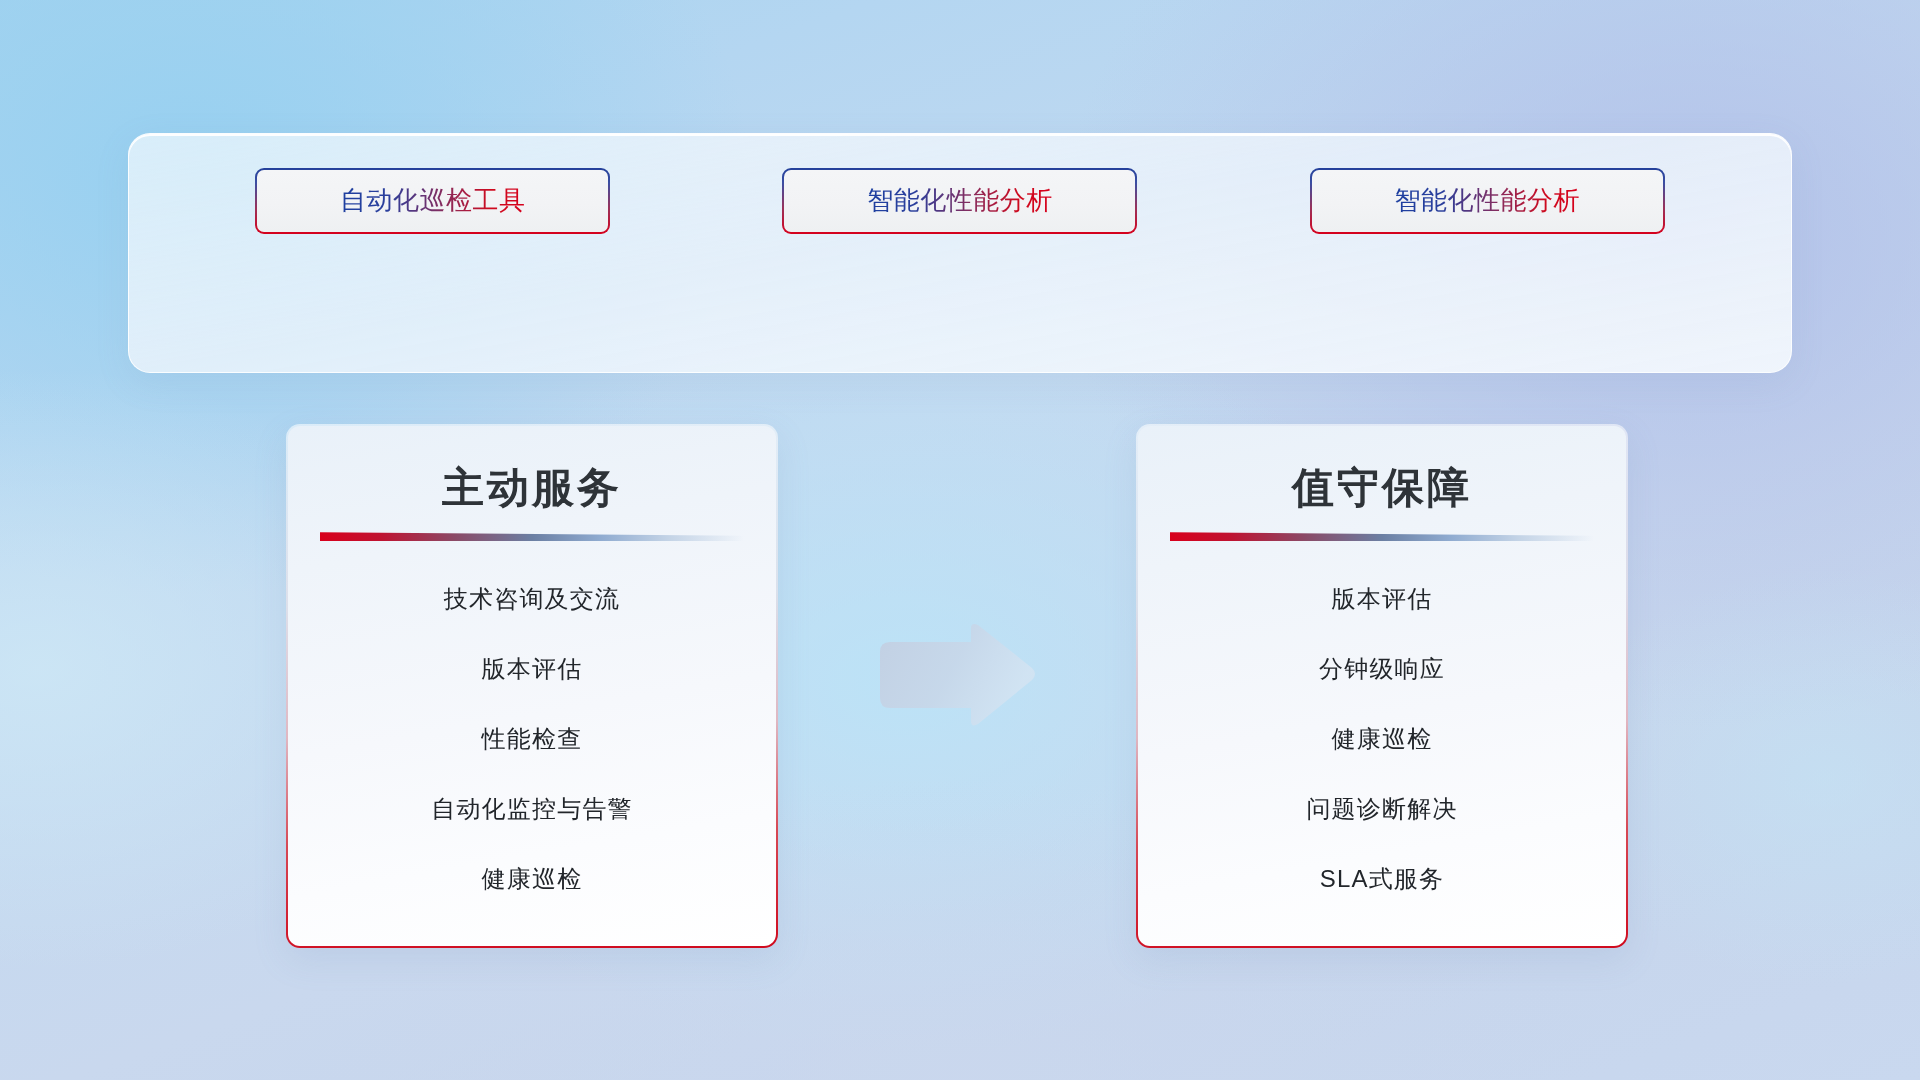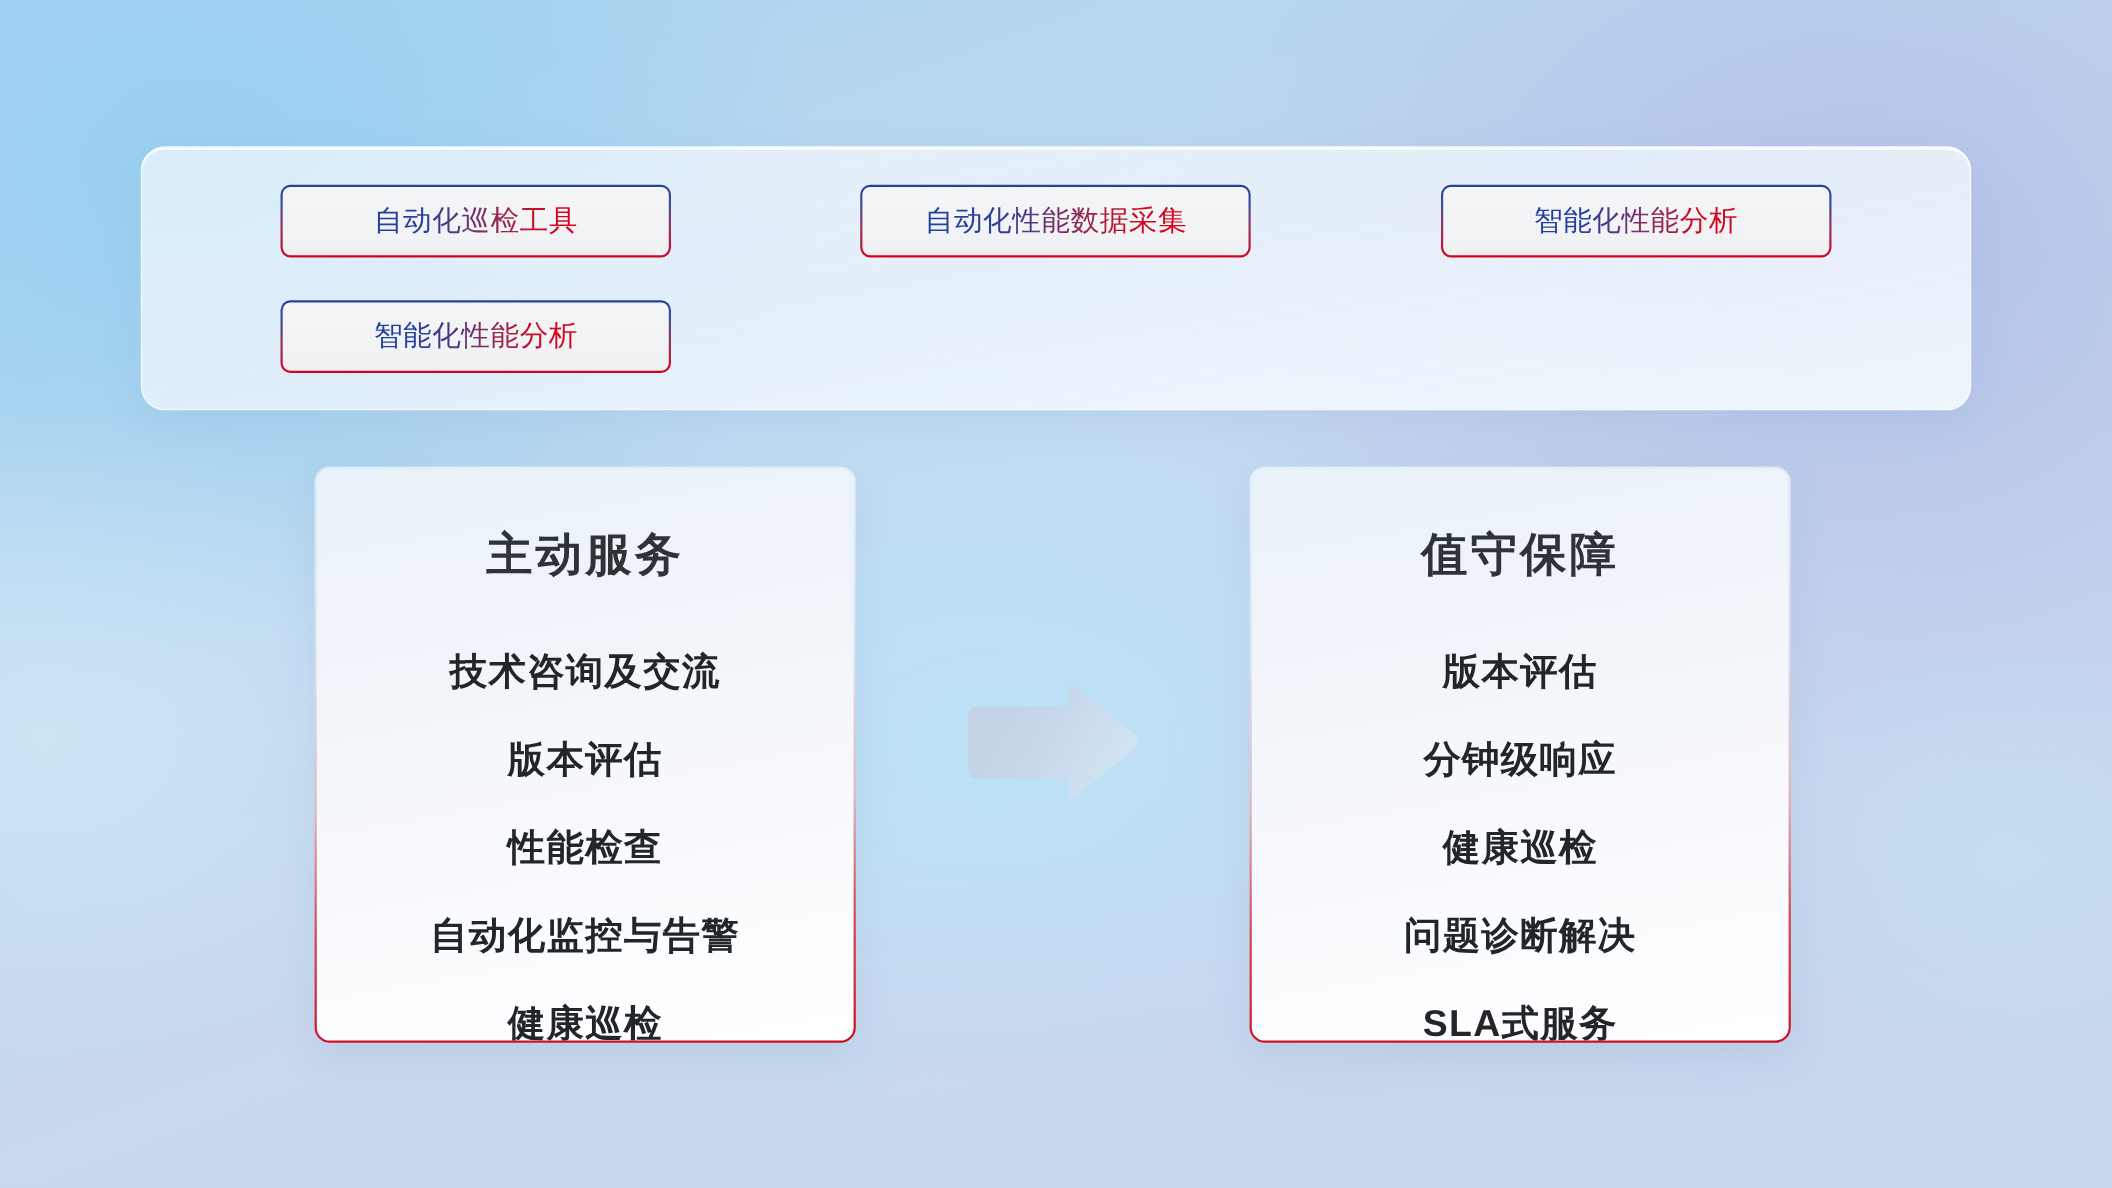--- a/index.html
+++ b/index.html
@@ -94,37 +94,36 @@
     background:linear-gradient(170deg,#e9f1f9 0%, #eff4fa 24%, #f6f8fc 55%, #fbfcfe 78%, #ffffff 100%);
     display:flex; flex-direction:column; align-items:center;
     padding:26px 34px 22px;
     overflow:hidden;
   }
   .card-left{ left:286px; }
   .card-right{ left:1136px; }
 
   .card-title{
     font-size:42px; font-weight:700; color:#2e3338; letter-spacing:3px;
-    line-height:1.15; margin-top:28px;
+    line-height:1.15; margin-top:12px;
   }
   .card-rule{
     margin-top:20px;
     width:424px; height:9px;
     background:linear-gradient(90deg,#d8001c 0%, #c01230 14%, #8a4a67 32%, #6b7fa3 50%, #8fabd0 66%, #c3d3e6 82%, rgba(236,241,247,0) 100%);
     clip-path:polygon(0 0, 100% 38%, 100% 100%, 0 100%);
   }
   .card-list{
     list-style:none; width:100%; margin-top:32px;
     display:flex; flex-direction:column; align-items:center; gap:0;
   }
   .card-list li{
-    font-size:34px; color:#22262b; letter-spacing:1.2px;
+    font-size:24px; color:#22262b; letter-spacing:1.2px;
     line-height:1; padding:14px 0 14px; margin-bottom:18px;
     white-space:nowrap;
-    font-weight:bold;
   }
   .card-list li:last-child{ margin-bottom:0; }
 
   
   .arrow{
     position:absolute; left:874px; top:622px; width:164px; height:106px; z-index:2;
   }
   .arrow svg{ display:block; width:100%; height:100%; }
 </style>
 </head>
@@ -139,25 +138,20 @@
 <div class="bg bg-glow-f"></div>
 
 <div class="top-panel">
 
   <div class="tag">
     <div class="tag-inner">
       <span class="tag-text">自动化巡检工具</span>
     </div>
   </div>
 
-  <div class="tag">
-    <div class="tag-inner">
-      <span class="tag-text">自动化性能数据采集</span>
-    </div>
-  </div>
 
   <div class="tag">
     <div class="tag-inner">
       <span class="tag-text">智能化性能分析</span>
     </div>
   </div>
 
   <div class="tag">
     <div class="tag-inner">
       <span class="tag-text">智能化性能分析</span>

